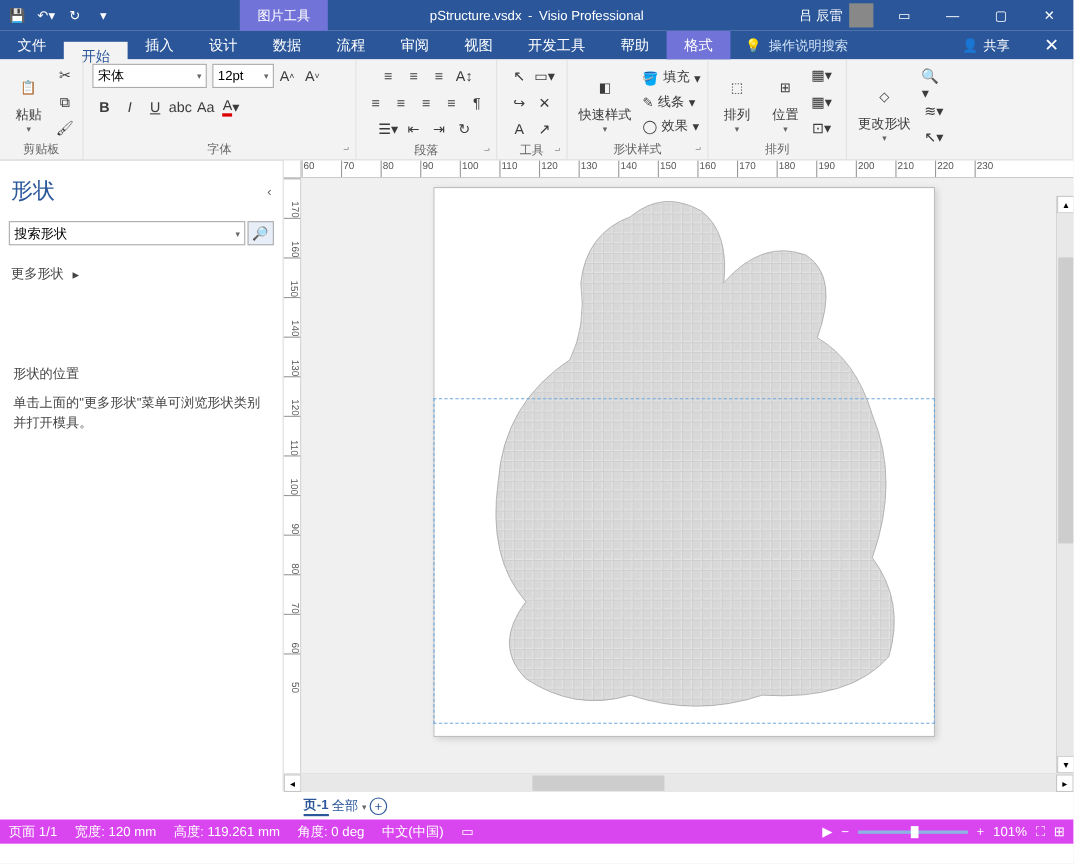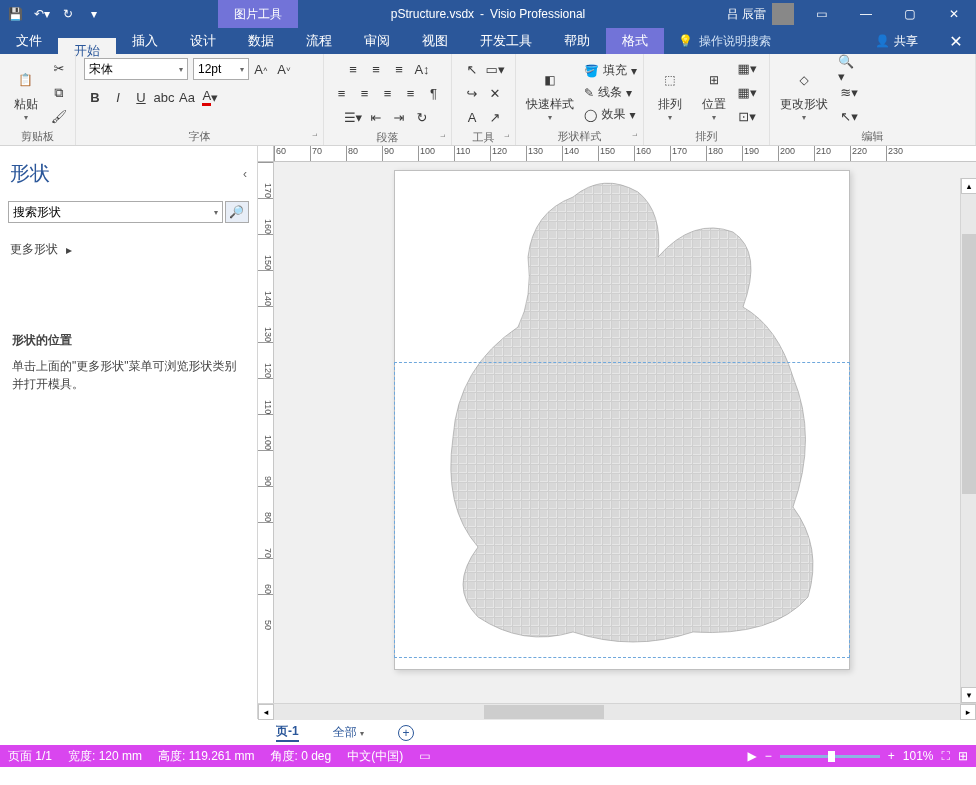--- a/index.html
+++ b/index.html
@@ -41,21 +41,21 @@
 .swatch { display:inline-block; }
 
 
 .workspace { display:flex; height:573px; }
 .shapes-pane { width:258px; border-right:1px solid #d4d4d4; display:flex; flex-direction:column; font-size:12px; color:#444; }
 .shapes-title { font-size:20px; color:#2b579a; padding:14px 10px 10px; display:flex; justify-content:space-between; align-items:center; }
 .search-row { display:flex; padding:4px 8px; gap:2px; }
 .search-box { flex:1; border:1px solid #ababab; height:22px; padding:0 4px; font-size:12px; display:flex; align-items:center; justify-content:space-between; }
 .search-btn { width:24px; height:22px; border:1px solid #ababab; background:#e8eef7; display:flex; align-items:center; justify-content:center; color:#2b579a; }
 .more-shapes { padding:14px 10px; font-size:12px; color:#444; display:flex; align-items:center; gap:8px; }
-.sec-title { font-weight:bold; padding:0 12px 8px; }
+.sec-title { font-weight:normal; padding:0 12px 8px; }
 .body-text { padding:0 12px 10px; line-height:1.5; }
 
 
 .canvas-area { flex:1; display:flex; flex-direction:column; background:#f0f0f0; position:relative; }
 .ruler-h { height:16px; background:#fff; border-bottom:1px solid #c6c6c6; display:flex; font-size:9px; color:#555; margin-left:16px; }
 .ruler-h span { width:36px; border-left:1px solid #999; padding-left:1px; }
 .mid { flex:1; display:flex; }
 .ruler-v { width:16px; background:#fff; border-right:1px solid #c6c6c6; display:flex; flex-direction:column; font-size:9px; color:#555; }
 .ruler-v span { height:36px; border-top:1px solid #999; writing-mode:vertical-rl; text-align:right; padding-top:1px; }
 .viewport { flex:1; background:#f0f0f0; position:relative; overflow:hidden; }
@@ -65,21 +65,21 @@
 
 .scroll-h { height:16px; background:#f3f3f3; border-top:1px solid #d4d4d4; display:flex; align-items:center; }
 .scroll-btn { width:16px; height:16px; border:1px solid #c6c6c6; background:#fff; font-size:9px; display:flex; align-items:center; justify-content:center; }
 .scroll-track { flex:1; background:#e8e8e8; height:16px; position:relative; }
 .scroll-thumb { position:absolute; left:210px; width:120px; height:14px; top:1px; background:#cdcdcd; }
 .scroll-v { position:absolute; right:0; top:16px; bottom:0; width:16px; background:#f3f3f3; border-left:1px solid #d4d4d4; display:flex; flex-direction:column; }
 .scroll-v .scroll-track { flex:1; width:16px; }
 .scroll-v .scroll-thumb { top:40px; left:1px; width:14px; height:260px; }
 
 
-.page-tabs { height:26px; border-top:1px solid #d4d4d4; display:flex; align-items:center; font-size:12px; padding-left:18px; gap:34px; color:#2b579a; margin-left:258px; }
+.page-tabs { height:26px; border-top:1px solid #d4d4d4; display:flex; align-items:center; font-size:12px; padding-left:18px; gap:3px; color:#2b579a; margin-left:258px; }
 .page-tab.active { border-bottom:2px solid #2b579a; font-weight:bold; }
 .add-page { border:1.5px solid #2b579a; border-radius:50%; width:16px; height:16px; display:flex; align-items:center; justify-content:center; font-size:12px; }
 
 
 .status { height:22px; background:#d946ef; color:#fff; font-size:12px; display:flex; align-items:center; padding:0 8px; gap:16px; }
 .status .right { margin-left:auto; display:flex; align-items:center; gap:8px; }
 .zoom-slider { width:100px; height:3px; background:#8cb3e2; position:relative; }
 .zoom-thumb { position:absolute; left:48px; top:-4px; width:7px; height:11px; background:#fff; }
 </style>
 </head>
@@ -266,21 +266,20 @@
           <div class="big-icon">◇</div>
           <span>更改形状</span>
           <span class="caret">▾</span>
         </div>
       <div class="stack" style="margin-left:4px">
         <div class="mini-btn">🔍▾</div>
         <div class="mini-btn">≋▾</div>
         <div class="mini-btn">↖▾</div>
       </div>
     </div>
-    <div class="group-label">编辑</div>
   </div>
 </div>
 
 <div class="workspace">
   <div class="shapes-pane">
     <div class="shapes-title">
       <span>形状</span>
       <span style="font-size:12px;color:#666">‹</span>
     </div>
     <div class="search-row">

